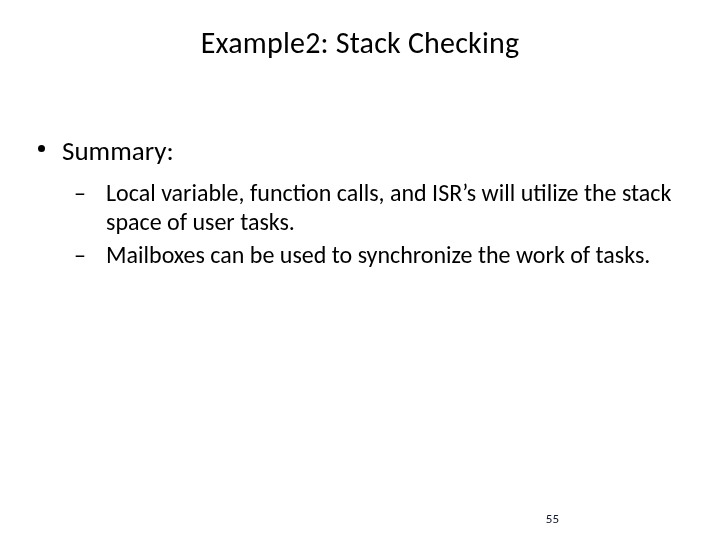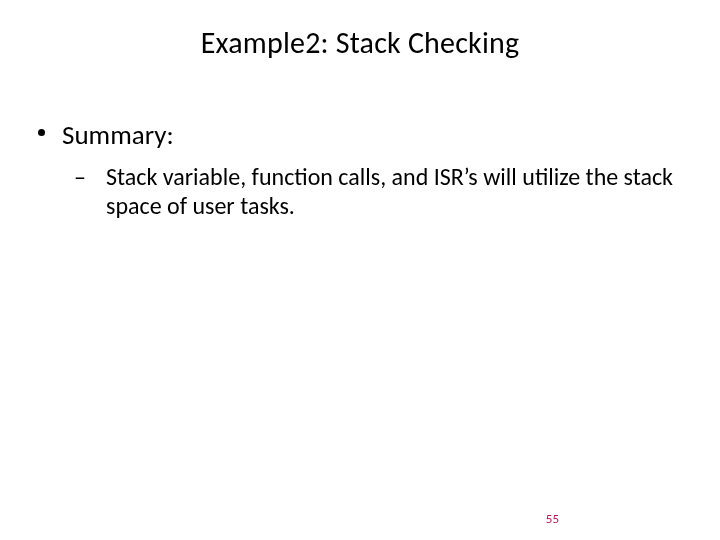--- a/index.html
+++ b/index.html
@@ -31,21 +31,21 @@
   }
   .body {
     position: absolute;
     top: 118px;
     left: 36px;
     width: 648px;
   }
   .l1 {
     font-size: 27px;
     line-height: 1.25;
-    margin: 0 0 10px 0;
+    margin: 16px 0 10px 0;
     padding-left: 26px;
     position: relative;
   }
   .l1 .bullet {
     position: absolute;
     left: 2px;
     top: 0.42em;
     width: 7px;
     height: 7px;
     border-radius: 50%;
@@ -60,36 +60,39 @@
   }
   .l2 .dash {
     display: inline-block;
     width: 16px;
   }
   .page-num {
     position: absolute;
     right: 18px;
     bottom: 14px;
     font-size: 13px;
-    color: #be185d;
+    color: #0f172a;
     font-family: Calibri, Arial, sans-serif;
   }
 </style>
 </head>
 <body>
 
 <div class="slide">
 
   <div class="title">Example2: Stack Checking</div>
 
   <div class="body">
     <div class="l1">
       <span class="bullet"></span>
       <span>Summary:</span>
     </div>
 
     <div class="l2">
-      <span class="dash">–&nbsp;</span><span>Stack variable, function calls, and ISR’s will utilize the stack space of user tasks.</span>
+      <span class="dash">–&nbsp;</span><span>Local variable, function calls, and ISR’s will utilize the stack space of user tasks.</span>
+    </div>
+    <div class="l2">
+      <span class="dash">–&nbsp;</span><span>Mailboxes can be used to synchronize the work of tasks.</span>
     </div>
   </div>
 
   <div class="page-num">55</div>
 </div>
 
 </body></html>

